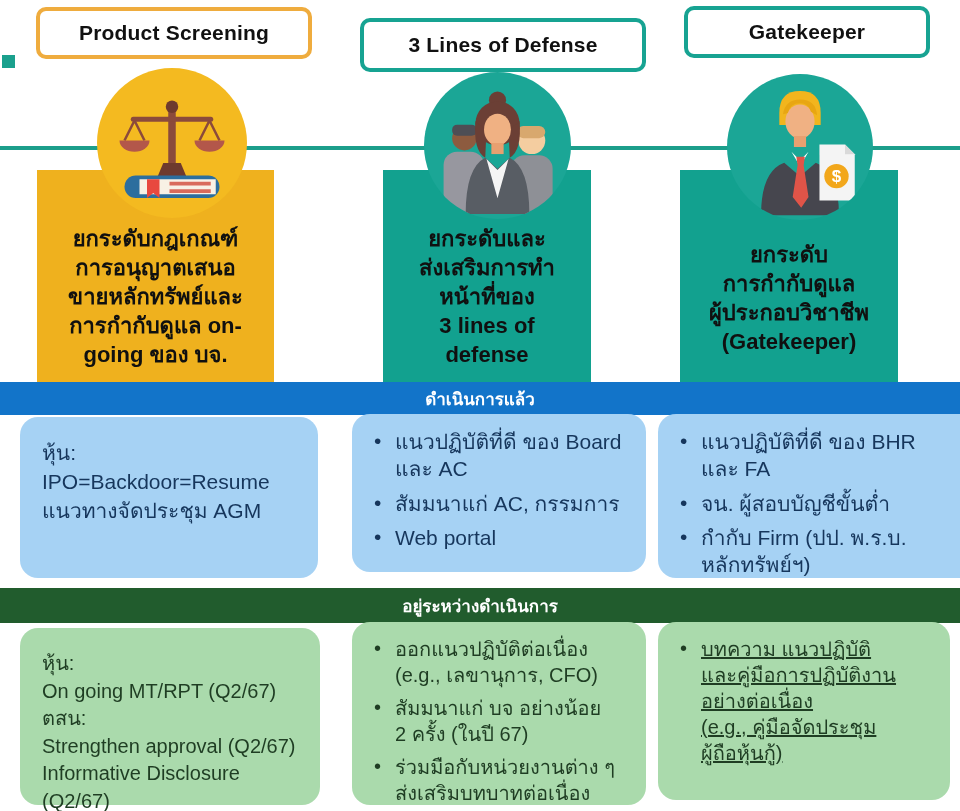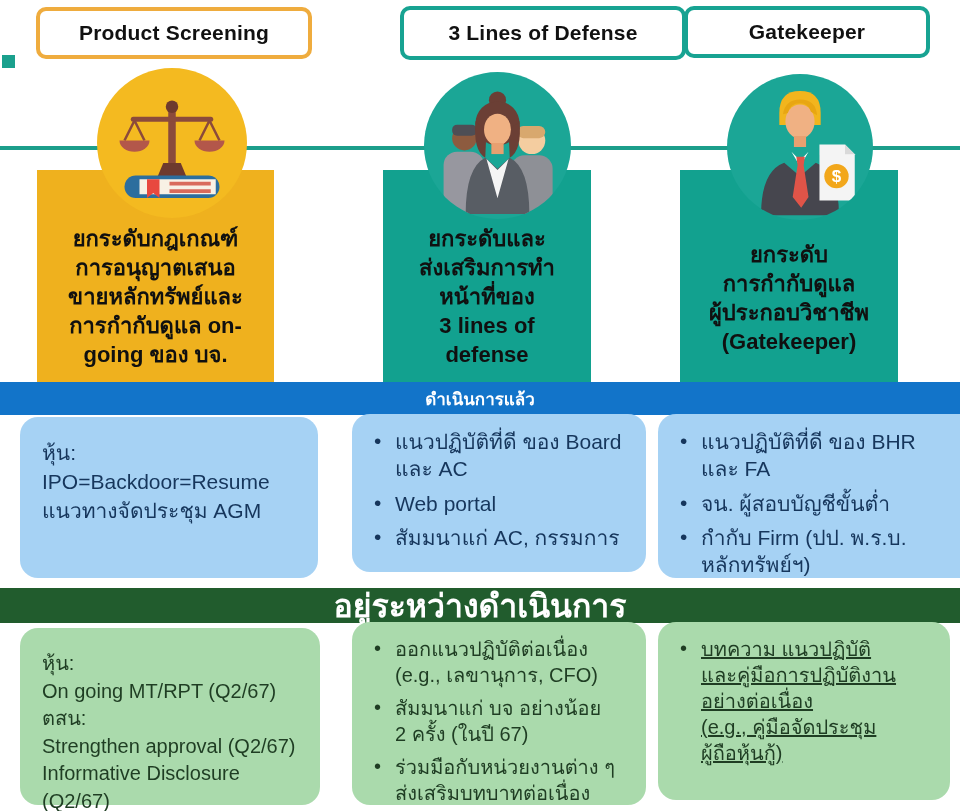--- a/index.html
+++ b/index.html
@@ -5,41 +5,41 @@
   html,body{margin:0;padding:0;background:#fff;}
   .canvas{position:relative;width:960px;height:811px;background:#ffffff;
           font-family:"Liberation Sans",sans-serif;overflow:hidden;}
 
   .hline{position:absolute;left:0;top:146px;width:960px;height:4px;background:#1C9E8B;}
   .corner-sq{position:absolute;left:2px;top:55px;width:13px;height:13px;background:#1AA08D;}
 
   .hdr{position:absolute;background:#fff;border-radius:10px;display:flex;align-items:center;
        justify-content:center;font-weight:bold;font-size:21px;color:#111;letter-spacing:.2px;}
   .hdr1{left:36px;top:7px;width:268px;height:44px;border:4px solid #EFAC3E;}
-  .hdr2{left:360px;top:6px;width:278px;height:46px;border:4px solid #17A392;margin-left:40px;}
+  .hdr2{left:360px;top:18px;width:278px;height:46px;border:4px solid #17A392;}
   .hdr3{left:684px;top:6px;width:238px;height:44px;border:4px solid #17A392;}
 
   .topbox{position:absolute;top:170px;height:212px;}
   .tb1{left:37px;width:237px;background:#EFB11E;}
   .tb2{left:383px;width:208px;background:#12A18F;}
   .tb3{left:680px;width:218px;background:#12A18F;}
   .tb-text{width:100%;text-align:center;font-weight:bold;font-size:22px;line-height:1.32;
            white-space:pre-line;color:#101010;padding-top:54px;}
   .tb3 .tb-text{padding-top:70px;}
 
   .circle{position:absolute;border-radius:50%;overflow:hidden;}
   .c1{left:97px;top:68px;width:150px;height:150px;background:#F4BA20;}
   .c2{left:424px;top:72px;width:147px;height:147px;background:#1BA696;}
   .c3{left:727px;top:74px;width:146px;height:146px;background:#1BA696;}
   .circle svg{width:100%;height:100%;display:block;}
 
   .banner{position:absolute;left:0;width:960px;color:#fff;font-weight:bold;display:flex;
           align-items:center;justify-content:center;}
   .banner-blue{top:382px;height:33px;background:#1274C9;font-size:17px;}
-  .banner-green{top:588px;height:35px;background:#215C2D;font-size:32px;}
+  .banner-green{top:588px;height:35px;background:#215C2D;font-size:17px;}
 
   .lightbox{position:absolute;border-radius:18px;}
   .lb{background:#A6D2F4;color:#16365C;font-size:21px;}
   .lg{background:#AADAAC;color:#1F3D23;font-size:20px;}
   .lb1{left:20px;top:417px;width:298px;height:161px;}
   .lb2{left:352px;top:414px;width:294px;height:158px;}
   .lb3{left:658px;top:414px;width:344px;height:164px;}
   .lg1{left:20px;top:628px;width:300px;height:177px;}
   .lg2{left:352px;top:622px;width:294px;height:183px;}
   .lg3{left:658px;top:622px;width:292px;height:178px;text-decoration:underline;}
@@ -145,22 +145,22 @@
   </div>
   <div class="lightbox lb lb1">
     <div class="plain">หุ้น:
 IPO=Backdoor=Resume
 แนวทางจัดประชุม AGM</div>
   </div>
   <div class="lightbox lb lb2">
     <ul>
         <li>แนวปฏิบัติที่ดี ของ Board
 และ AC</li>
+        <li>สัมมนาแก่ AC, กรรมการ</li>
         <li>Web portal</li>
-        <li>สัมมนาแก่ AC, กรรมการ</li>
       </ul>
   </div>
   <div class="lightbox lb lb3">
     <ul>
         <li>แนวปฏิบัติที่ดี ของ BHR
 และ FA</li>
         <li>จน. ผู้สอบบัญชีขั้นต่ำ</li>
         <li>กำกับ Firm (ปป. พ.ร.บ.
 หลักทรัพย์ฯ)</li>
       </ul>

